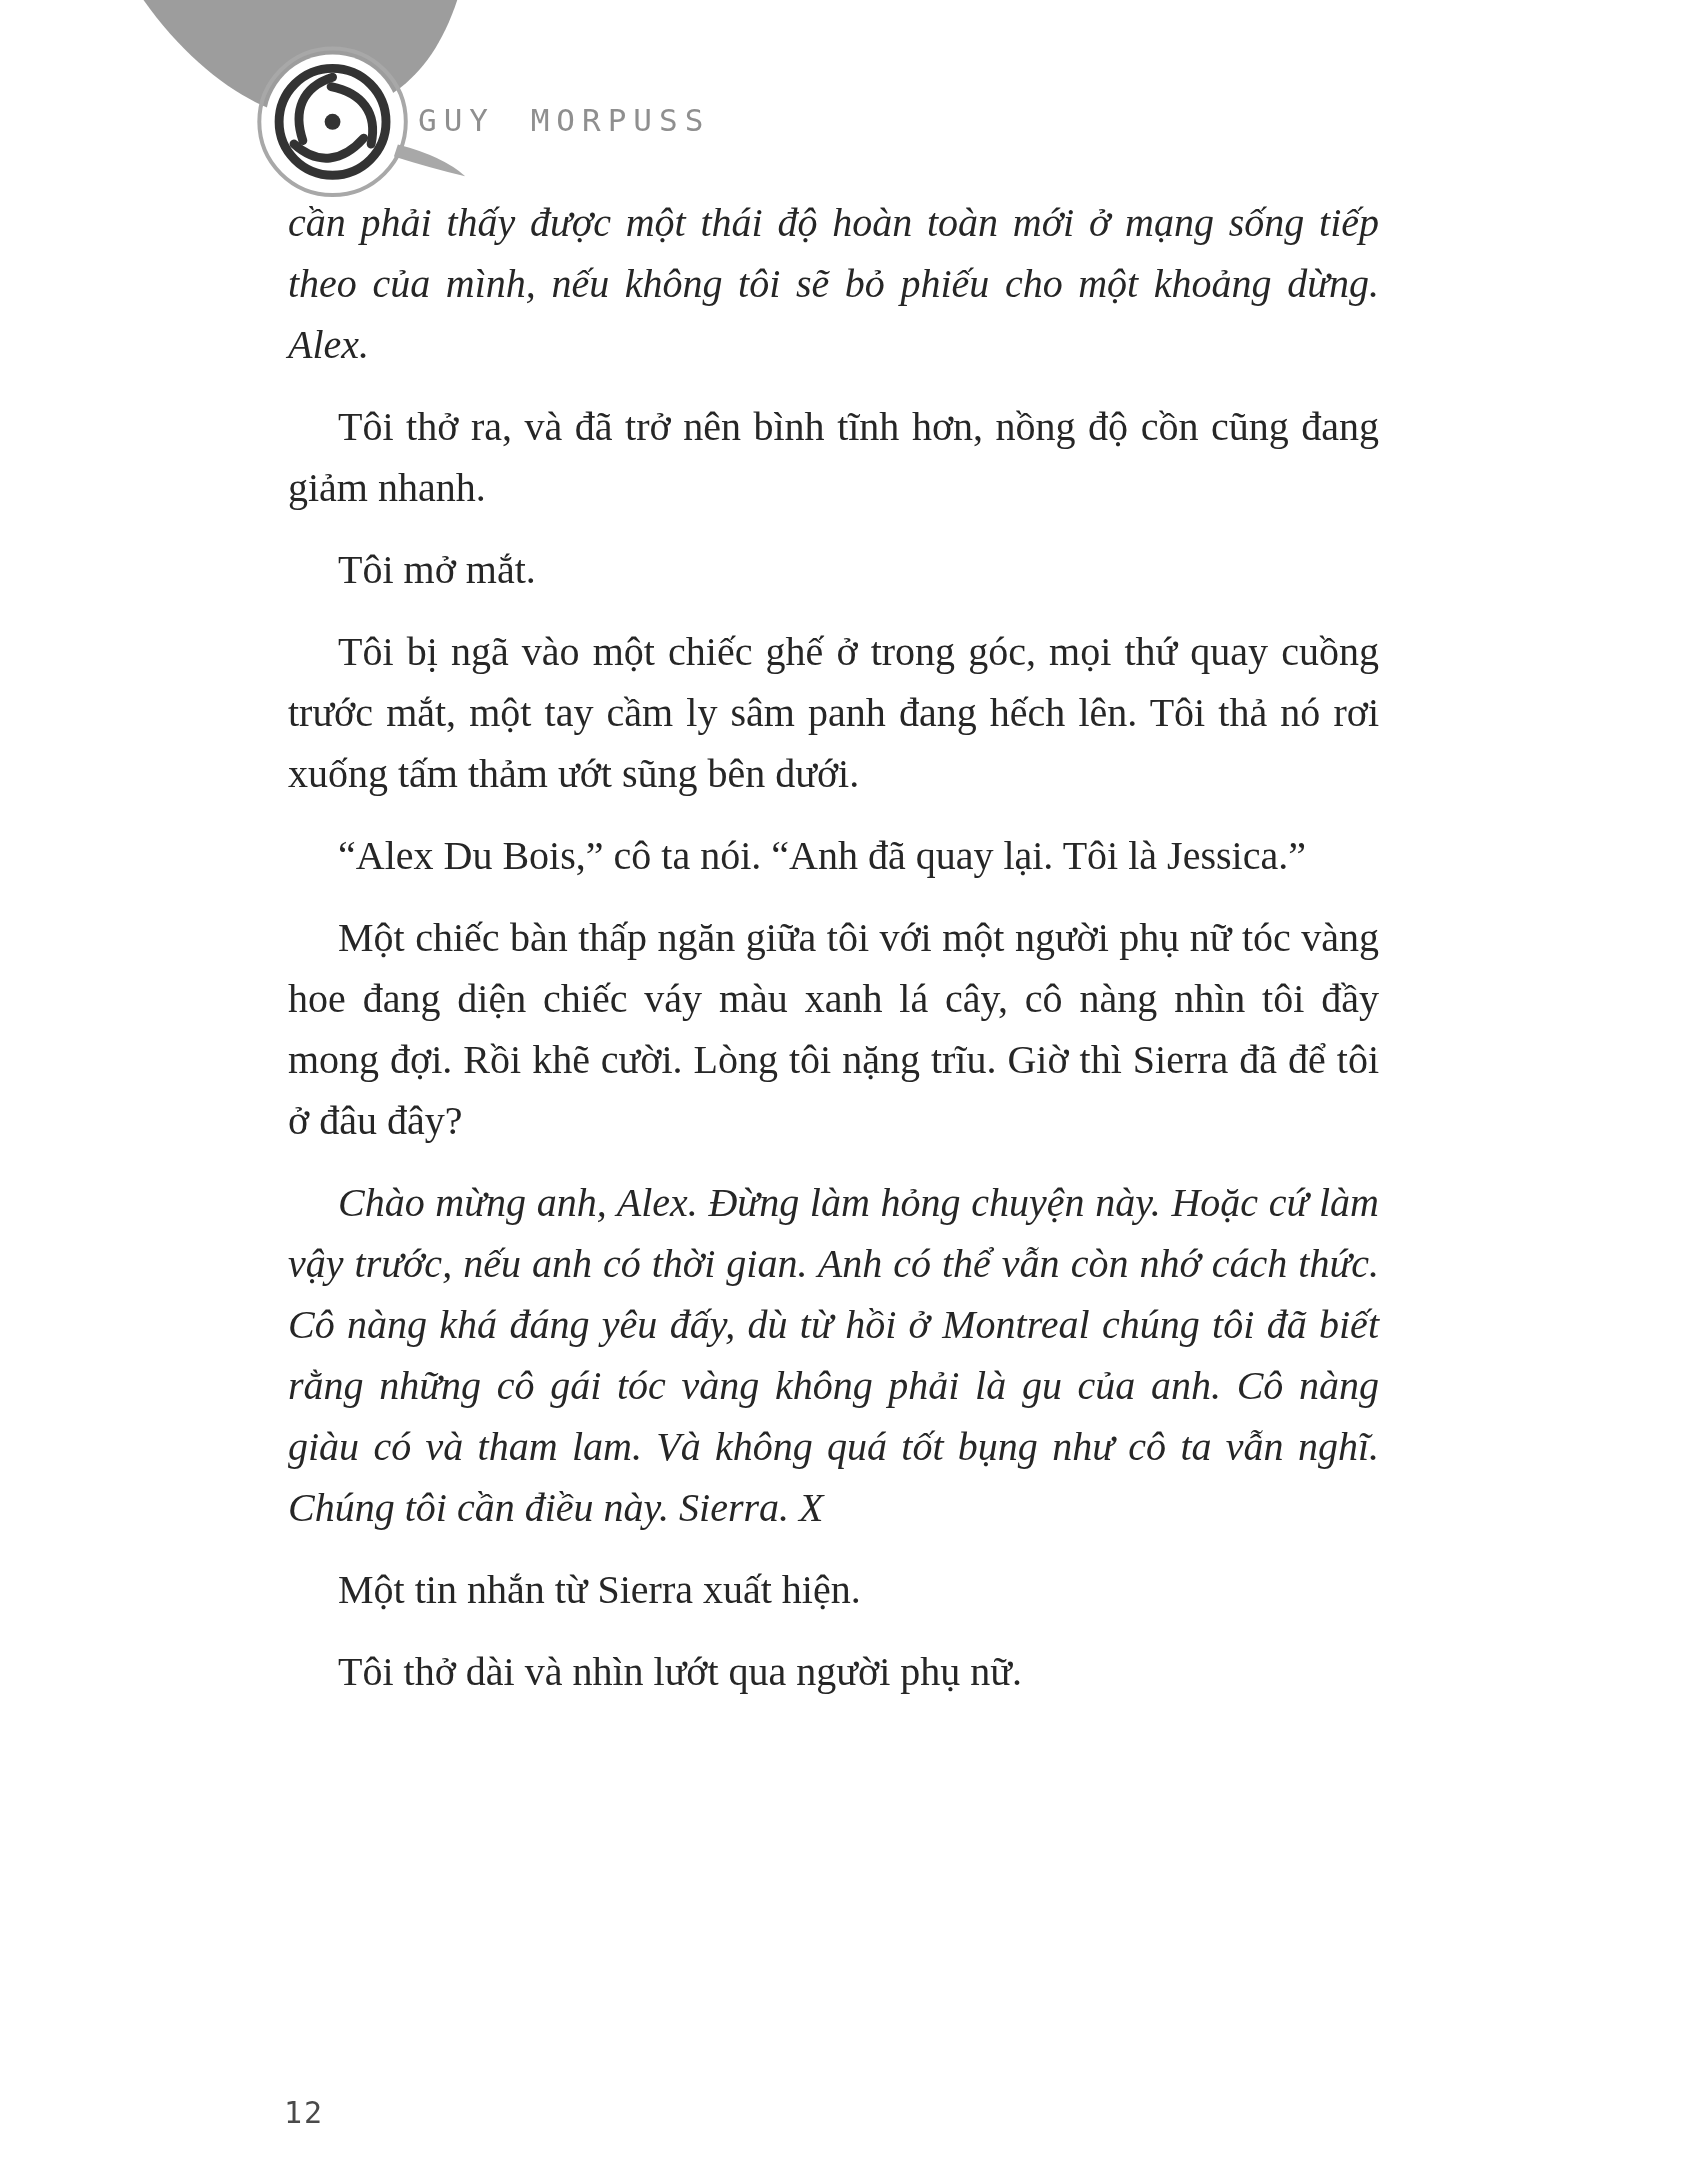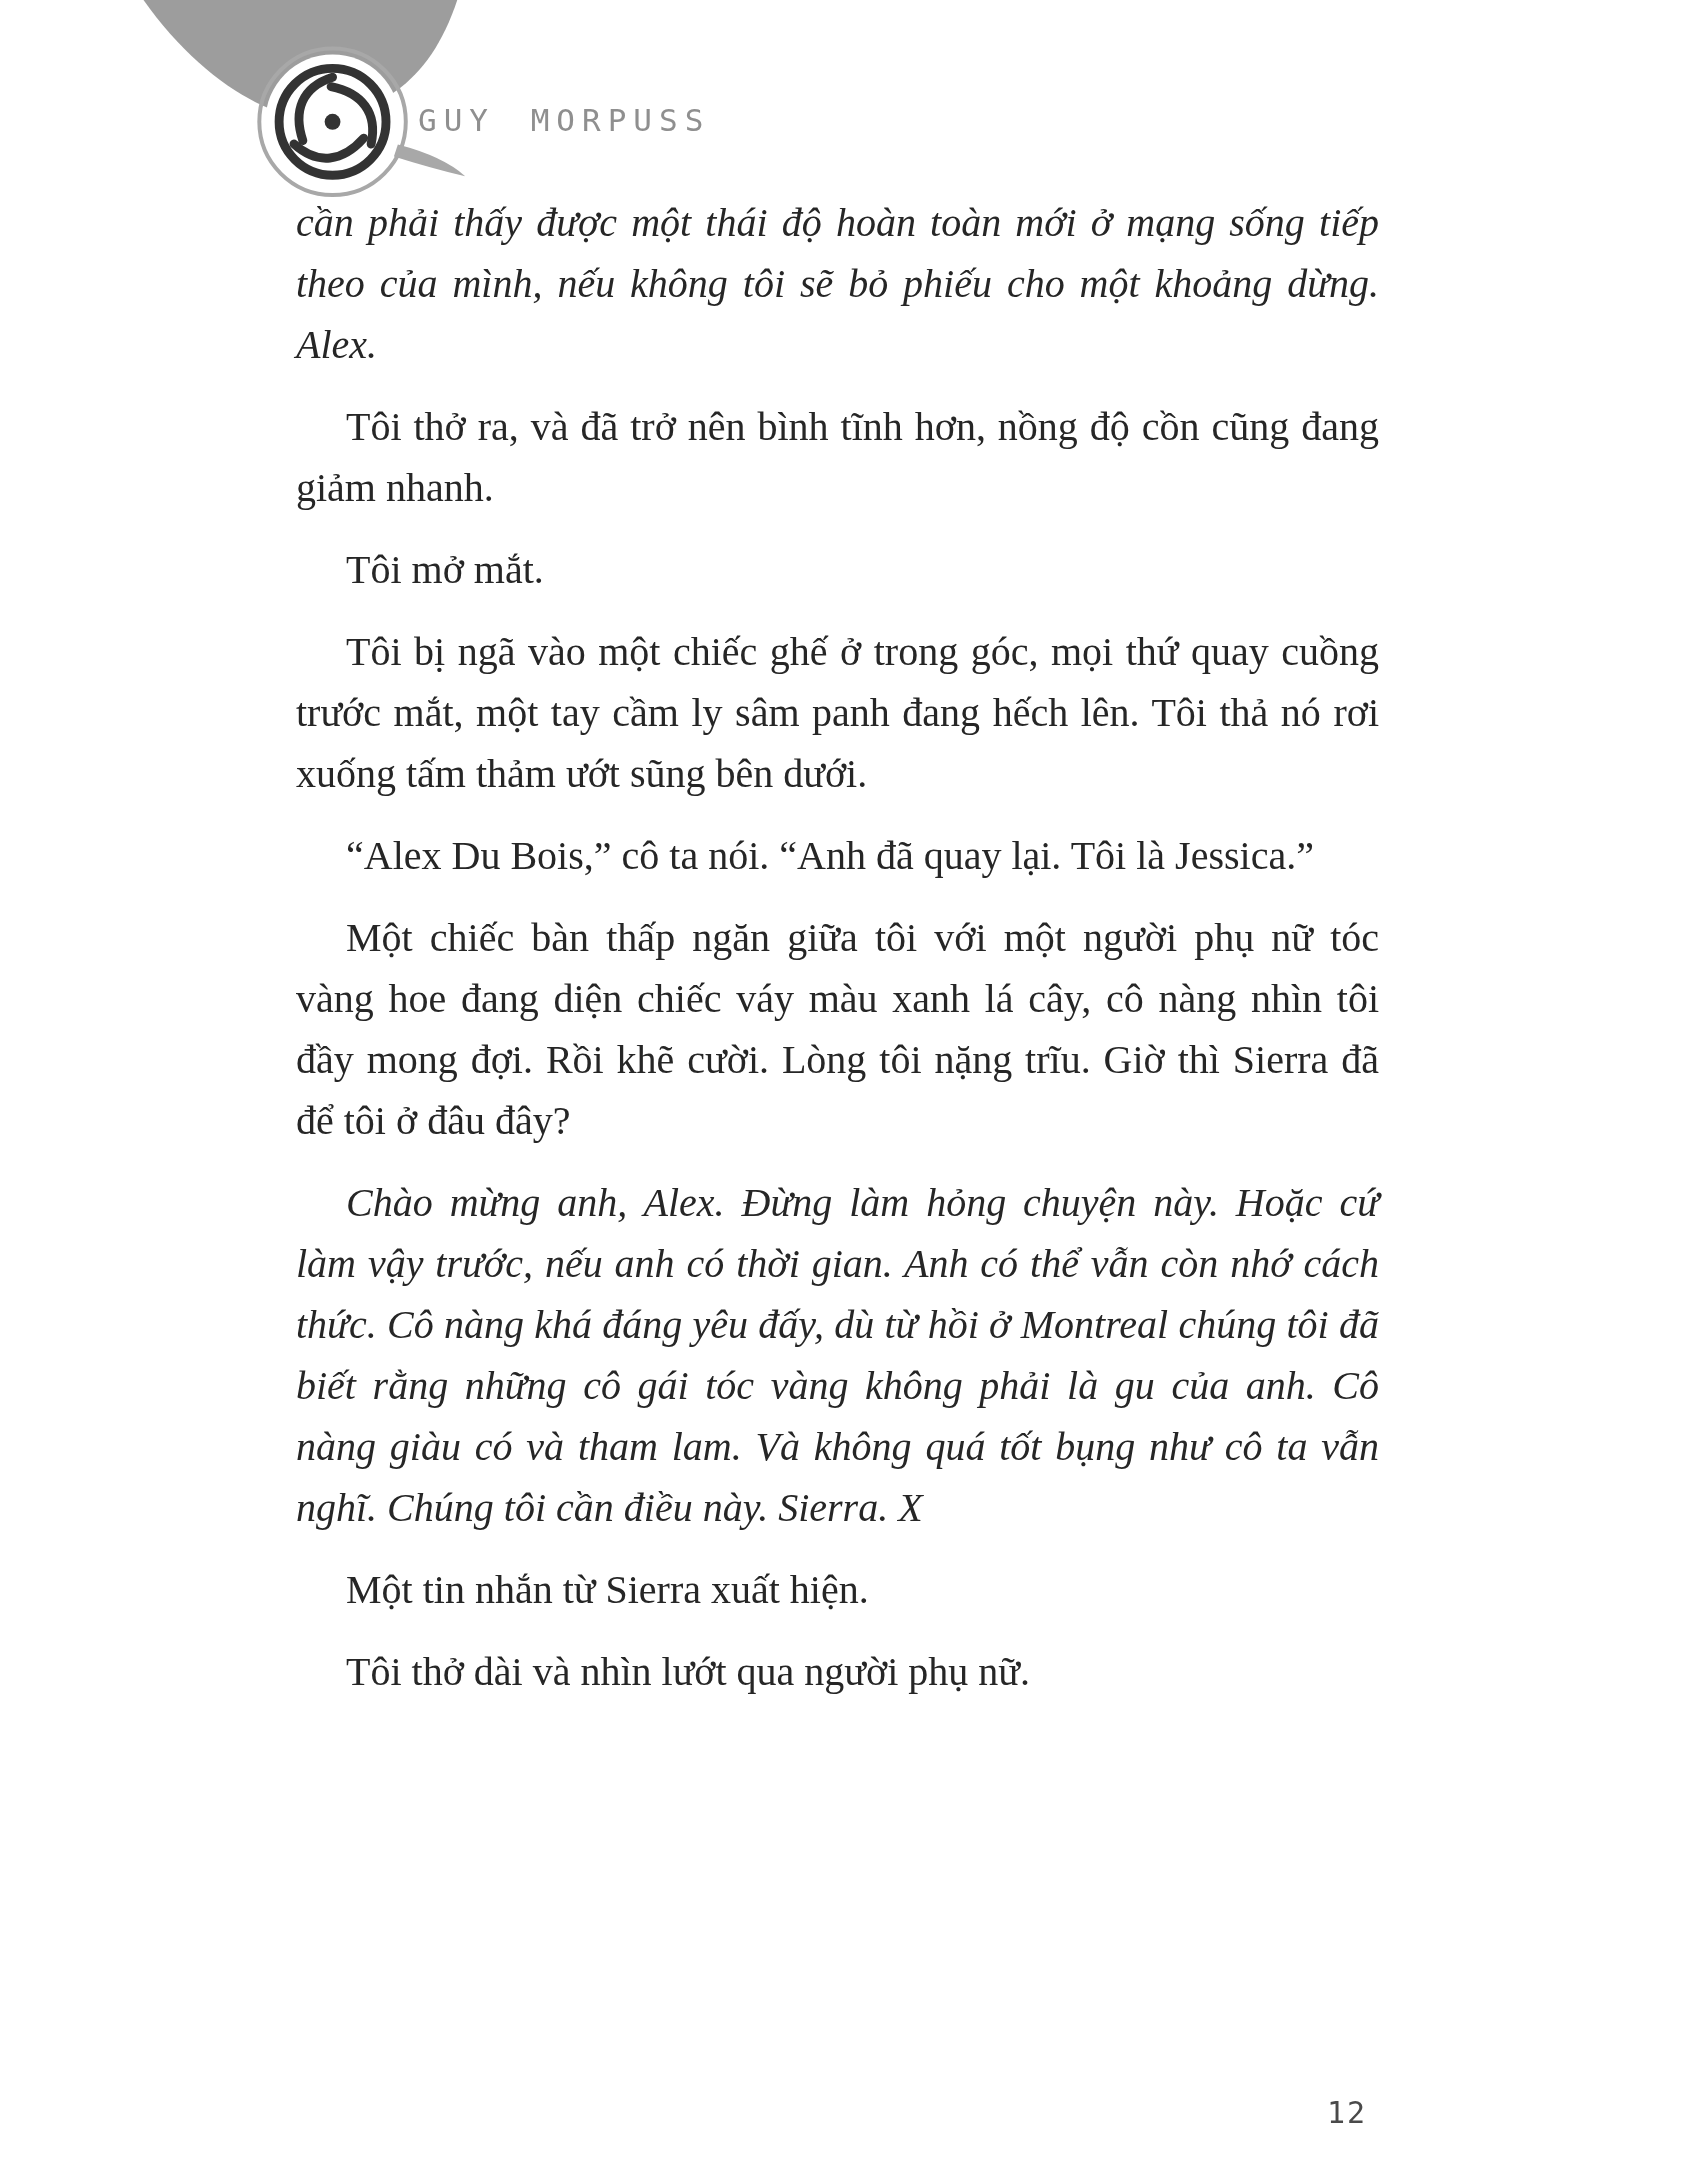--- a/index.html
+++ b/index.html
@@ -41,36 +41,36 @@
     position: absolute;
     left: 284px;
     top: 192px;
     width: 1095px;
     color: #262626;
     font-size: 40px;
     line-height: 61px;
     text-align: justify;
   }
   .para {
-    margin: 0 0 21px 12px;
+    margin: 0 0 21px 4px;
   }
   .para.indent {
     text-indent: 50px;
   }
   .para.ital {
     font-style: italic;
   }
 
   
   .page-footer {
     position: absolute;
-    left: 272px;
+    left: 284px;
     top: 2095px;
     width: 1095px;
-    text-align: right;
+    text-align: left;
   }
   .page-number {
     font-family: "DejaVu Sans Mono", monospace;
     font-size: 30px;
     letter-spacing: 2px;
     color: #4a4a4a;
   }
 </style>
 </head>
 <body>

